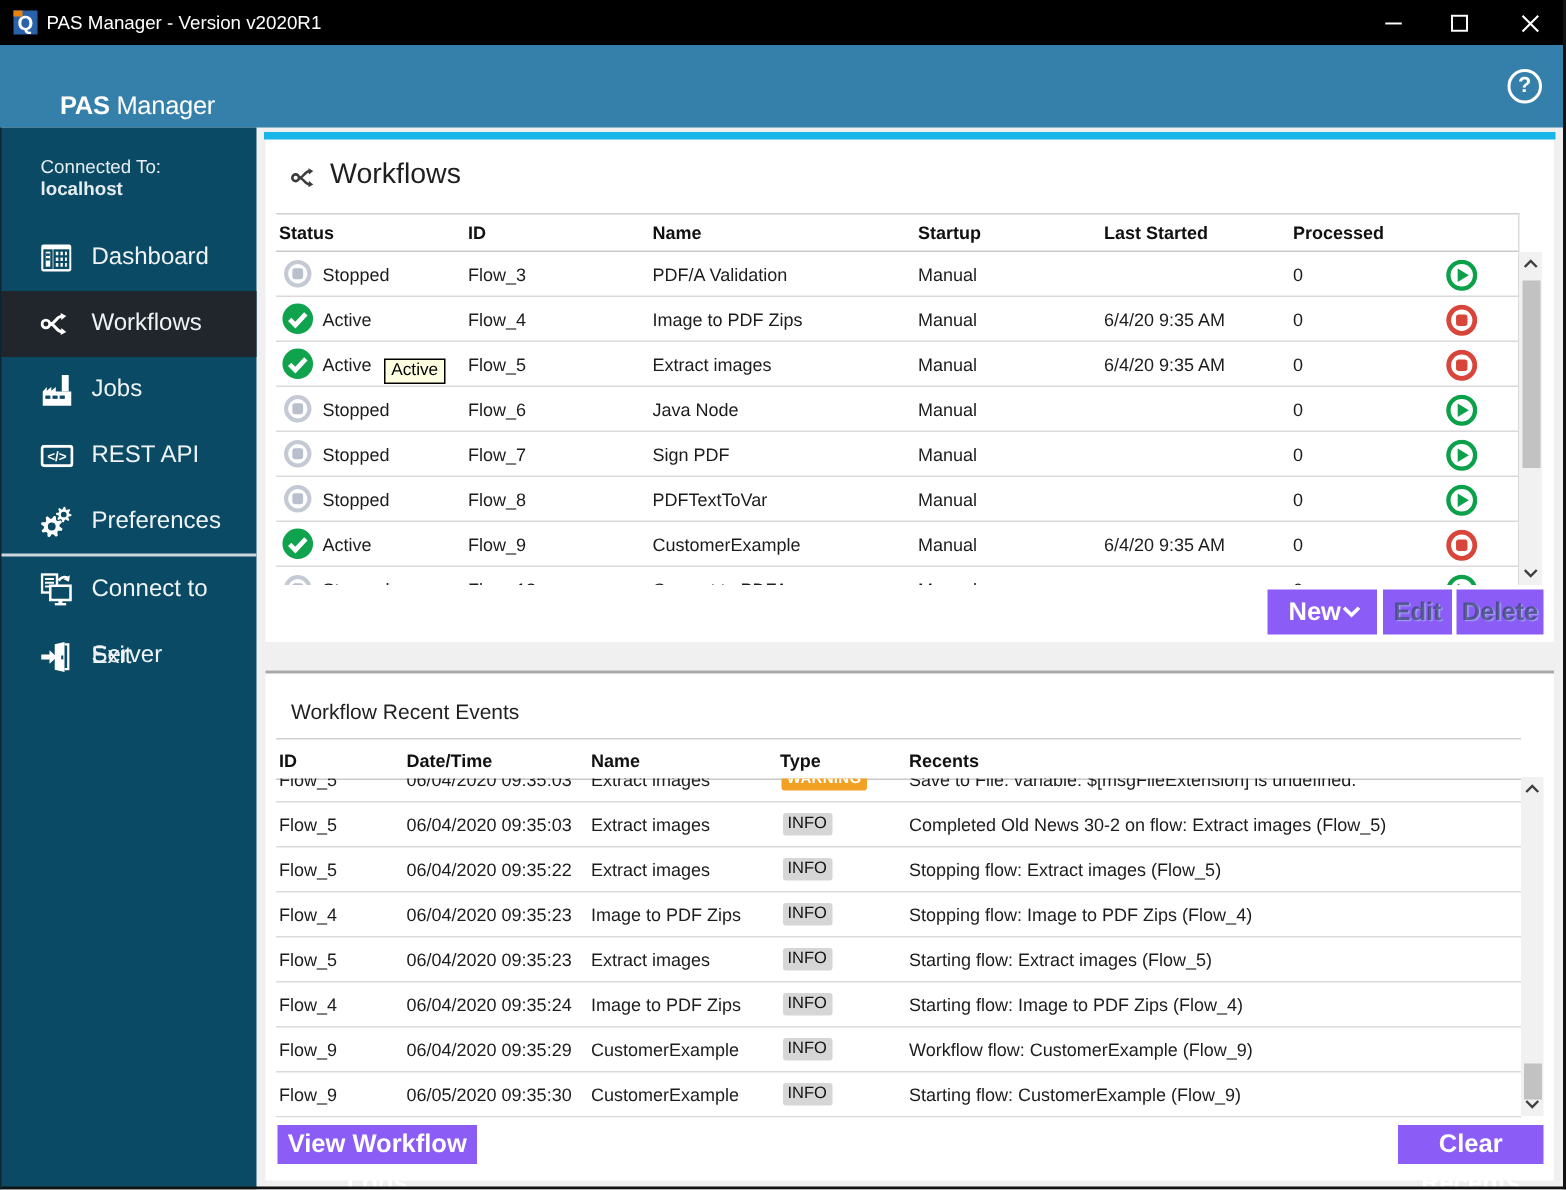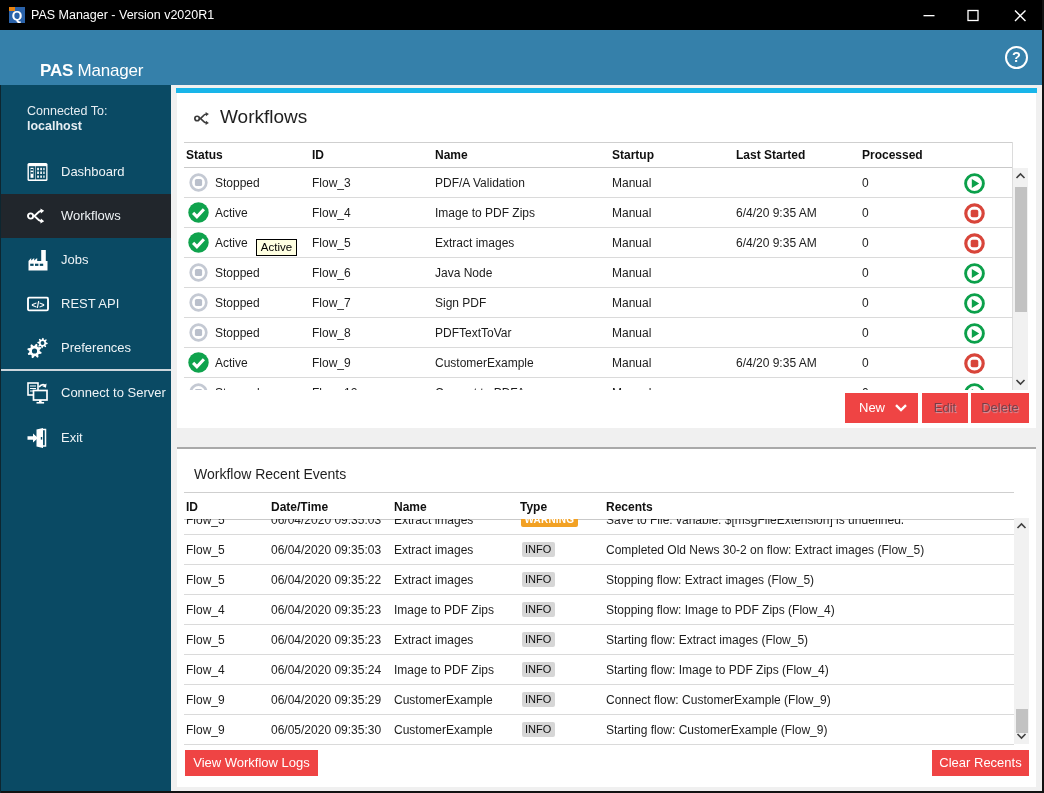--- a/index.html
+++ b/index.html
@@ -11,21 +11,21 @@
 .wbtn{position:absolute;top:0;height:30px;width:46px}
 #header{position:absolute;left:0;top:30px;width:1044px;height:55px;background:#3580aa}
 #htitle{position:absolute;left:40px;top:13px;height:55px;line-height:56px;color:#fff;font-size:17px;font-weight:bold;letter-spacing:-0.2px}
 #htitle span{font-weight:normal}
 #help{position:absolute;left:1005px;top:16px;width:23px;height:23px;border:2.4px solid #fff;border-radius:50%;color:#fff;text-align:center;font-size:14.5px;font-weight:bold;line-height:19px}
 #sidebar{position:absolute;left:0;top:85px;width:171px;height:708px;background:#0a4a64;color:#e6edf2}
 #conn1{position:absolute;left:27px;top:19px;font-size:12.5px}
 #conn2{position:absolute;left:27px;top:34px;font-size:12.5px;font-weight:bold}
 .mi{position:absolute;left:0;width:171px;height:44px}
 .mi.sel{background:#21262c}
-.mi .lbl{position:absolute;left:61px;top:0;height:44px;line-height:44px;font-size:13px;color:#eef3f6}
+.mi .lbl{position:absolute;left:61px;top:0;height:44px;line-height:44px;font-size:16px;color:#eef3f6}
 .mi svg{position:absolute;left:27px;top:50%;transform:translateY(-50%)}
 #sep{position:absolute;left:0;top:284px;width:171px;height:1.5px;background:#ccd6dc}
 #main-gap-border{position:absolute;left:0;top:791px;width:1044px;height:2px;background:#121212}
 #rborder{position:absolute;left:1042px;top:0;width:2px;height:793px;background:#121212}
 #lborder{position:absolute;left:0;top:85px;width:1px;height:708px;background:#0d2630}
 #p1{position:absolute;left:177px;top:88px;width:859px;height:340px;background:#fff}
 #cyan{position:absolute;left:-1px;top:0;width:861px;height:4.5px;background:#18b5e9}
 #p1title{position:absolute;left:43px;top:15px;height:28px;line-height:28px;font-size:19px;color:#1f1f1f}
 #p1icon{position:absolute;left:17px;top:22.5px}
 #p2{position:absolute;left:177px;top:447px;width:859px;height:340px;background:#fff;border-top:2px solid #a9a9a9}
@@ -38,21 +38,21 @@
 .row svg.st{position:absolute;left:5px;top:4.5px}
 .row svg.act{position:absolute;left:780px;top:4.5px}
 .c-st{left:31px}.c-id{left:128px}.c-nm{left:251px}.c-su{left:428px}.c-ls{left:552px}.c-pr{left:678px}
 .d-id{left:2px}.d-dt{left:87px}.d-nm{left:210px}.d-ms{left:422px}
 .badge{position:absolute;top:7.5px;height:15px;line-height:15px;font-size:11px;padding:0 3.5px;border-radius:2px}
 .binfo{background:#d6d6d6;color:#111}
 .bwarn{background:#f2a124;color:#fff;font-weight:bold;font-size:10px;letter-spacing:0.2px}
 .sbar{position:absolute;width:15px;background:#f1f1f1}
 .sthumb{position:absolute;left:1.5px;width:12px;background:#c2c2c2}
 .sarr{position:absolute;left:0;width:15px;height:15px}
-.btn{position:absolute;background:#ef4444;color:#fff;font-size:13px;font-weight:normal;text-align:center}
+.btn{position:absolute;background:#8b5cf6;color:#fff;font-size:17px;font-weight:bold;text-align:center}
 .btn.dis{color:rgba(26,48,64,0.55);text-shadow:1px 1px 1px rgba(190,225,245,0.55)}
 #tooltip{position:absolute;left:256px;top:239px;width:41px;height:17px;background:#ffffe1;border:1.5px solid #000;font-size:11.5px;color:#000;text-align:center;line-height:15px}
 </style></head>
 <body>
 <div id="titlebar">
  <div id="tbicon">
       <div class="q">Q</div>
       <div class="tag"></div>
     </div>
  <div id="tbtitle">PAS Manager - Version v2020R1</div>
@@ -349,21 +349,21 @@
         <span class="d-dt">06/04/2020 09:35:24</span>
         <span class="d-nm">Image to PDF Zips</span>
         <div class="badge binfo" style="left:337.5px">INFO</div>
         <span class="d-ms">Starting flow: Image to PDF Zips (Flow_4)</span>
       </div>
   <div class="row" style="top:165.5px">
         <span class="d-id">Flow_9</span>
         <span class="d-dt">06/04/2020 09:35:29</span>
         <span class="d-nm">CustomerExample</span>
         <div class="badge binfo" style="left:337.5px">INFO</div>
-        <span class="d-ms">Connect flow: CustomerExample (Flow_9)</span>
+        <span class="d-ms">Workflow flow: CustomerExample (Flow_9)</span>
       </div>
   <div class="row" style="top:195.5px">
         <span class="d-id">Flow_9</span>
         <span class="d-dt">06/05/2020 09:35:30</span>
         <span class="d-nm">CustomerExample</span>
         <div class="badge binfo" style="left:337.5px">INFO</div>
         <span class="d-ms">Starting flow: CustomerExample (Flow_9)</span>
       </div>
  </div>
  <div class="sbar" style="left:837px;top:69px;height:226px">

